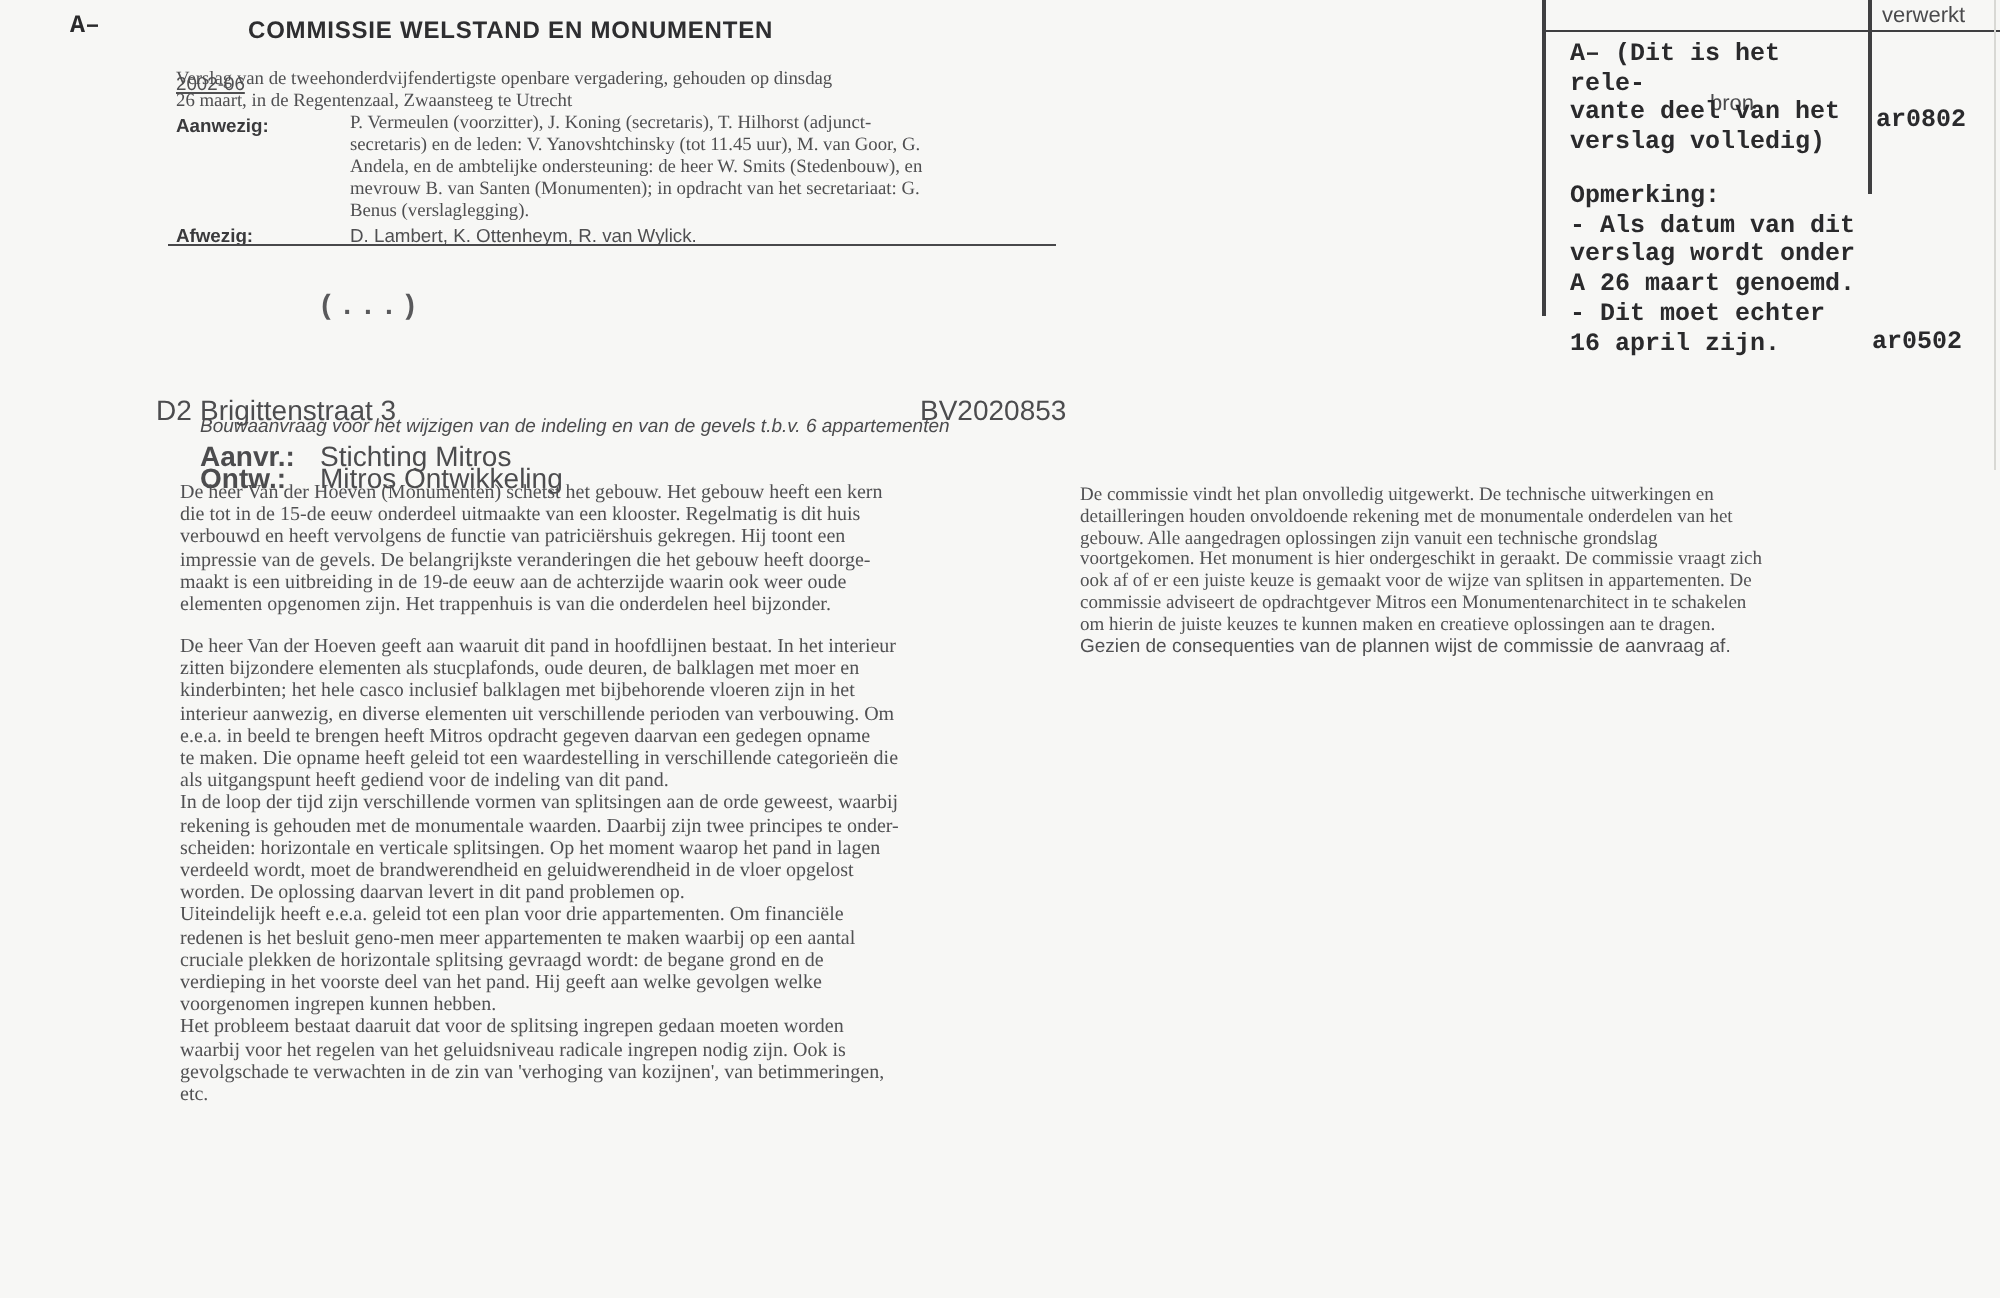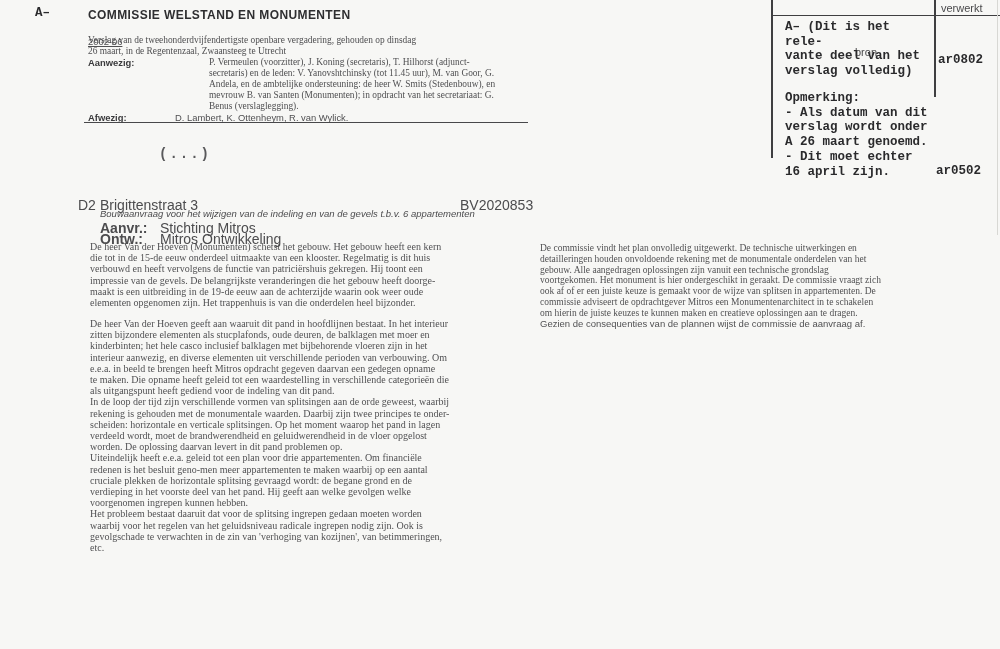--- a/index.html
+++ b/index.html
@@ -5,21 +5,21 @@
   html,body{margin:0;padding:0;background:#e9e9e7;}
   .page{
     position:relative;width:1000px;height:649px;margin:0 auto;
     background:#f7f7f5;overflow:hidden;
     font-family:"Liberation Sans", sans-serif;color:#4f4f51;
   }
   .abs{position:absolute;}
   .pre{white-space:pre-line;font-family:Liberation Serif, serif;}
   .mono{font-family:"Liberation Mono", monospace;font-weight:bold;color:#2a2a2c;}
   .u{text-underline-offset:2px;}
-  .doc-title{font-size:12px;font-weight:bold;letter-spacing:.4px;color:#2e2e30;}
+  .doc-title{font-size:12px;font-weight:bold;letter-spacing:.4px;color:#2e2e30;margin-left:36px;}
   .small{font-size:9.4px;line-height:11px;}
   .lbl{font-weight:bold;color:#3a3a3c;}
   .body-text{font-size:10px;line-height:11.2px;color:#515153;}
   .case-row{font-size:14px;color:#4c4c4e;}
   .italic{font-style:italic;}
   .rule{background:#48484a;height:1.5px;}
   .vline{background:#3f3f41;width:1.6px;}
   .hline{background:#3f3f41;height:1.6px;}
   .faint-line{background:#d8d8d4;width:1.2px;}
   .table-head{font-size:11px;color:#4a4a4c;}
@@ -32,21 +32,21 @@
 <div class="page">
 
   <div class="abs mono" style="left:35px;top:6px;font-size:12.5px;">A–</div>
 
   <div class="abs doc-title" style="left:88px;top:8px;">COMMISSIE WELSTAND EN MONUMENTEN</div>
   <div class="abs small" style="left:88px;top:36px;text-decoration:underline;">2002-06</div>
   <div class="abs small pre" style="left:88px;top:34.5px;width:430px;">Verslag van de tweehonderdvijfendertigste openbare vergadering, gehouden op dinsdag
 26 maart, in de Regentenzaal, Zwaansteeg te Utrecht</div>
 
   <div class="abs small lbl" style="left:88px;top:56.5px;">Aanwezig:</div>
-  <div class="abs small pre" style="left:175px;top:56.5px;width:400px;margin-left:34px;">P. Vermeulen (voorzitter), J. Koning (secretaris), T. Hilhorst (adjunct-
+  <div class="abs small pre" style="left:175px;top:56.5px;width:400px;">P. Vermeulen (voorzitter), J. Koning (secretaris), T. Hilhorst (adjunct-
 secretaris) en de leden: V. Yanovshtchinsky (tot 11.45 uur), M. van Goor, G.
 Andela, en de ambtelijke ondersteuning: de heer W. Smits (Stedenbouw), en
 mevrouw B. van Santen (Monumenten); in opdracht van het secretariaat: G.
 Benus (verslaglegging).</div>
 
   <div class="abs small lbl" style="left:88px;top:111.5px;">Afwezig:</div>
   <div class="abs small" style="left:175px;top:111.5px;width:400px;">D. Lambert, K. Ottenheym, R. van Wylick.</div>
 
   <div class="abs rule" style="left:84px;top:121.5px;width:444px;"></div>
 

